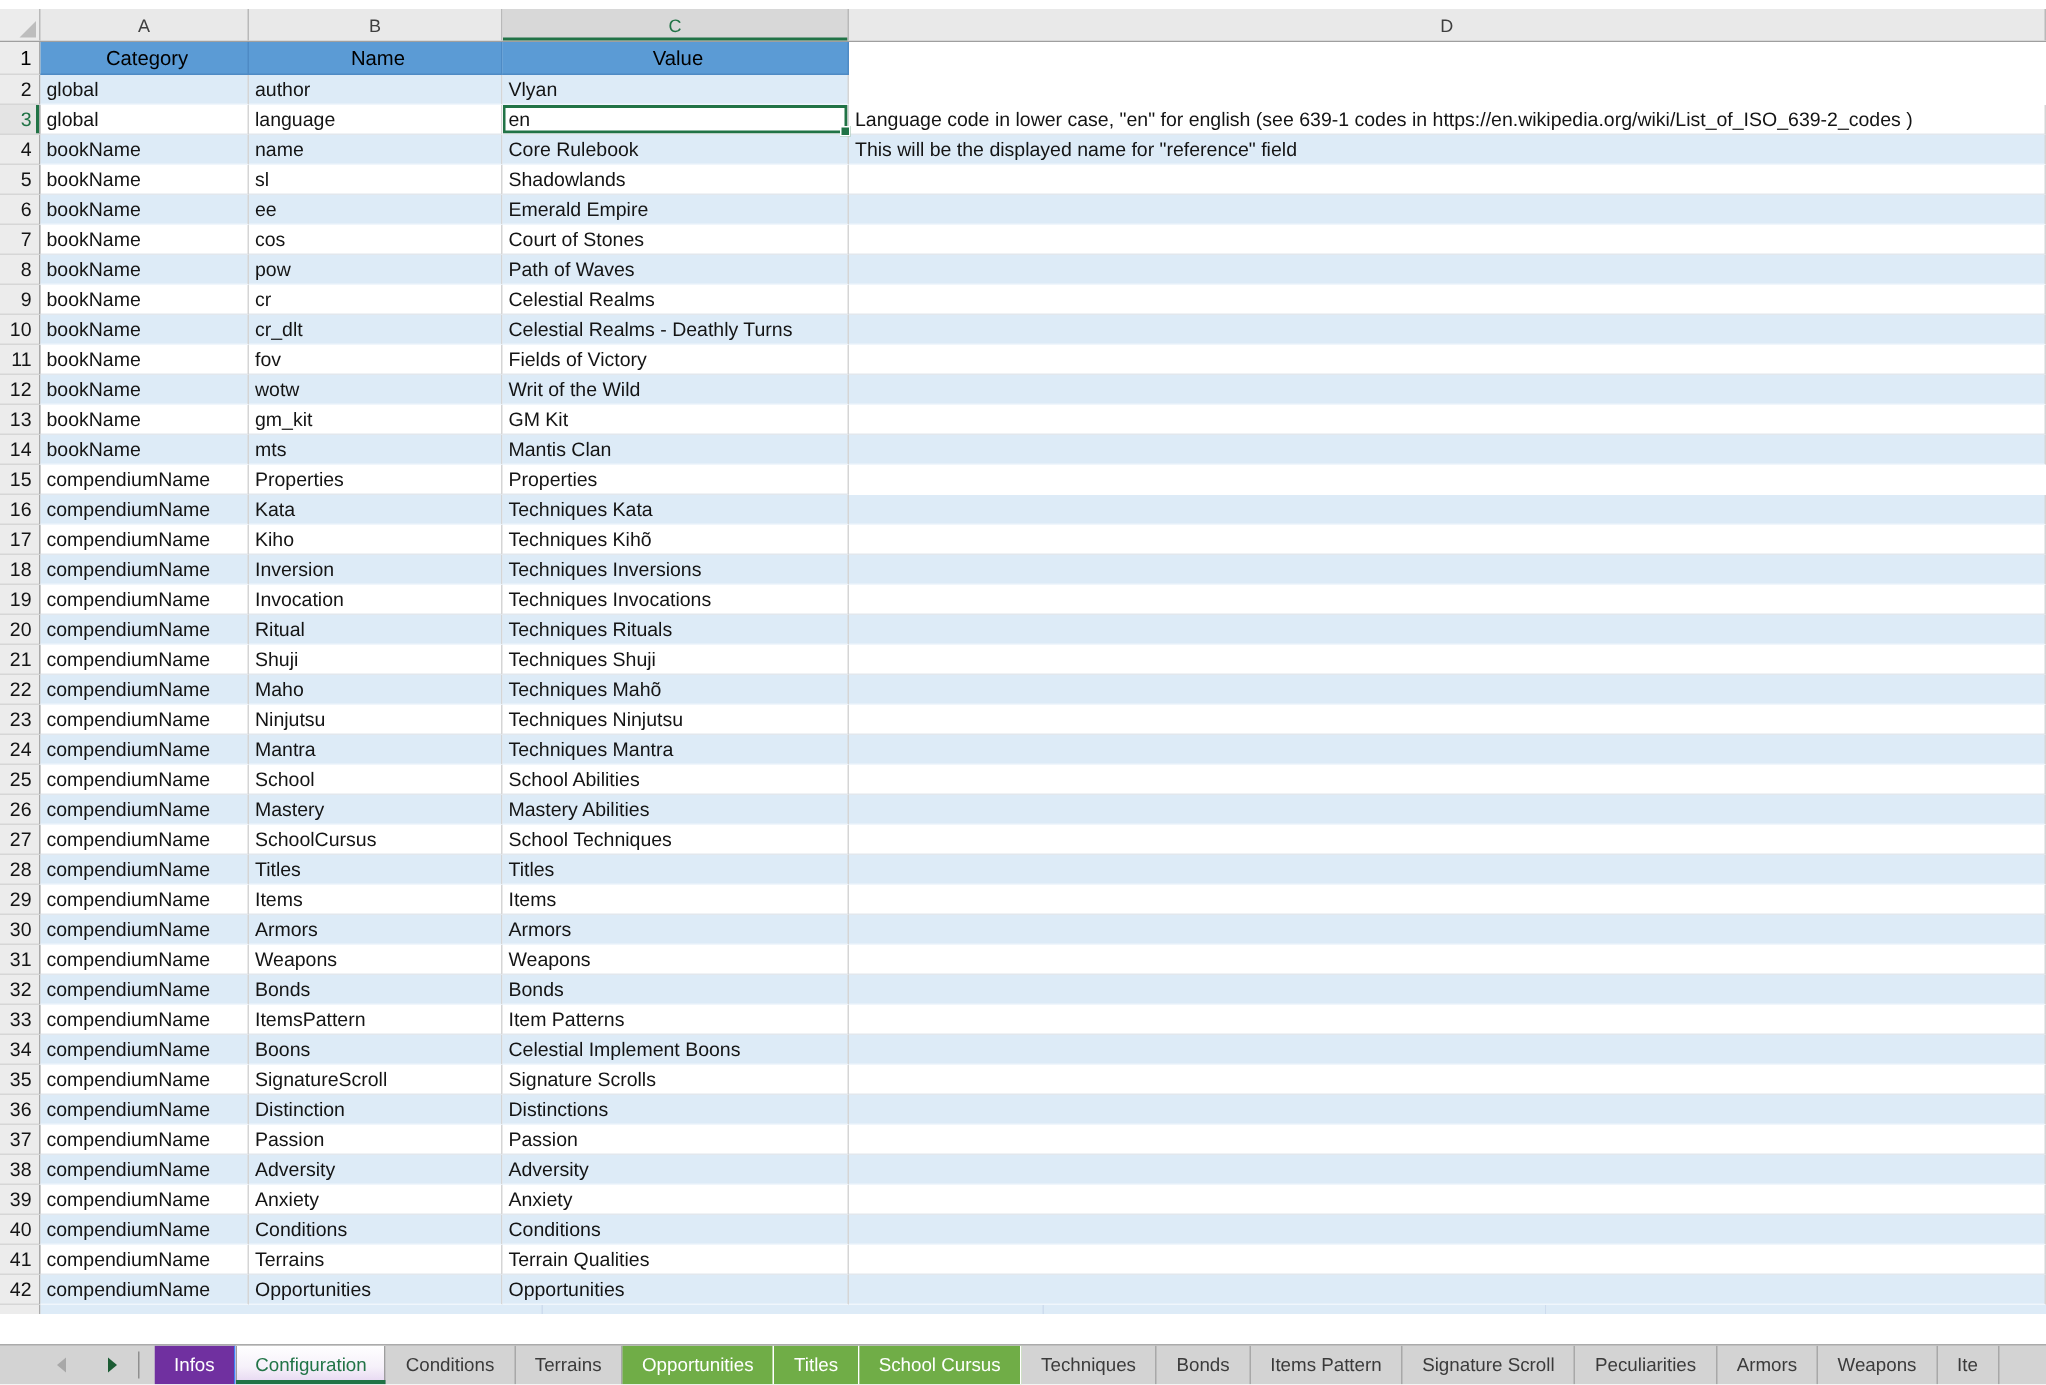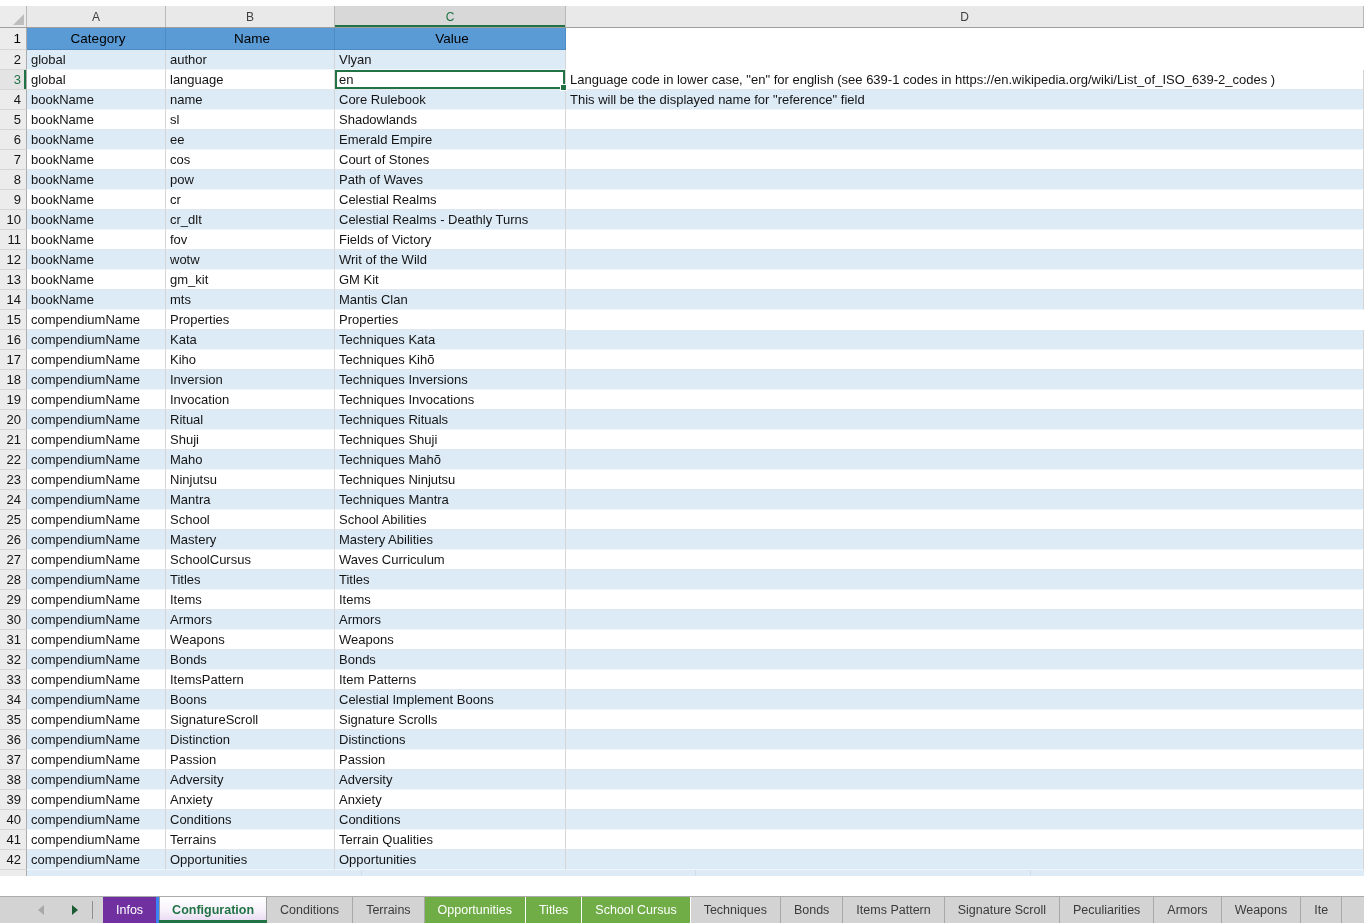--- a/index.html
+++ b/index.html
@@ -67,24 +67,24 @@
   .tri{width:0;height:0;display:inline-block;}
   .tri-left{border-top:5px solid transparent;border-bottom:5px solid transparent;
     border-right:6px solid #A8A8A8;margin-left:38px;}
   .tri-right{border-top:5px solid transparent;border-bottom:5px solid transparent;
     border-left:6px solid #1C5C34;margin-left:28px;}
   .tab-sep{width:1px;height:18px;background:#8f8f8f;align-self:center;margin-left:14px;}
   .tabs{display:flex;align-items:stretch;flex:1;overflow:hidden;}
   .tab{display:flex;align-items:center;padding:0 13px;color:#3b3b3b;
     white-space:nowrap;flex:none;cursor:default;}
   .tab.default{border-right:1px solid #A8A8A8;}
-  .tab.purple{background:var(--purple);color:#fff;border-right:3px solid #3b82f6;}
+  .tab.purple{background:var(--purple);color:#fff;border-right:1px solid #3b82f6;}
   .tab.green{background:var(--tabgreen);color:#fff;border-right:1px solid #fff;}
   .tab.active{background:linear-gradient(#ffffff 0%,#f6f1fa 55%,#e4d4f0 100%);
-    color:var(--green);font-weight:bold;
+    color:var(--green);font-weight:normal;
     box-shadow:inset 0 -3px 0 var(--green),inset 1px 0 0 #9e9e9e,inset -1px 0 0 #9e9e9e;}
 </style>
 </head>
 <body>
 
 <div class="app">
 
   <div class="top-strip"></div>
 
   <div class="col-headers">
@@ -273,21 +273,21 @@
           <div class="cell gutter">26</div>
           <div class="cell w-a">compendiumName</div>
           <div class="cell w-b">Mastery</div>
           <div class="cell w-c">Mastery Abilities</div>
           <div class="cell w-d"></div>
         </div>
         <div class="row">
           <div class="cell gutter">27</div>
           <div class="cell w-a">compendiumName</div>
           <div class="cell w-b">SchoolCursus</div>
-          <div class="cell w-c">Waves Curriculum</div>
+          <div class="cell w-c">School Techniques</div>
           <div class="cell w-d"></div>
         </div>
         <div class="row band">
           <div class="cell gutter">28</div>
           <div class="cell w-a">compendiumName</div>
           <div class="cell w-b">Titles</div>
           <div class="cell w-c">Titles</div>
           <div class="cell w-d"></div>
         </div>
         <div class="row">

